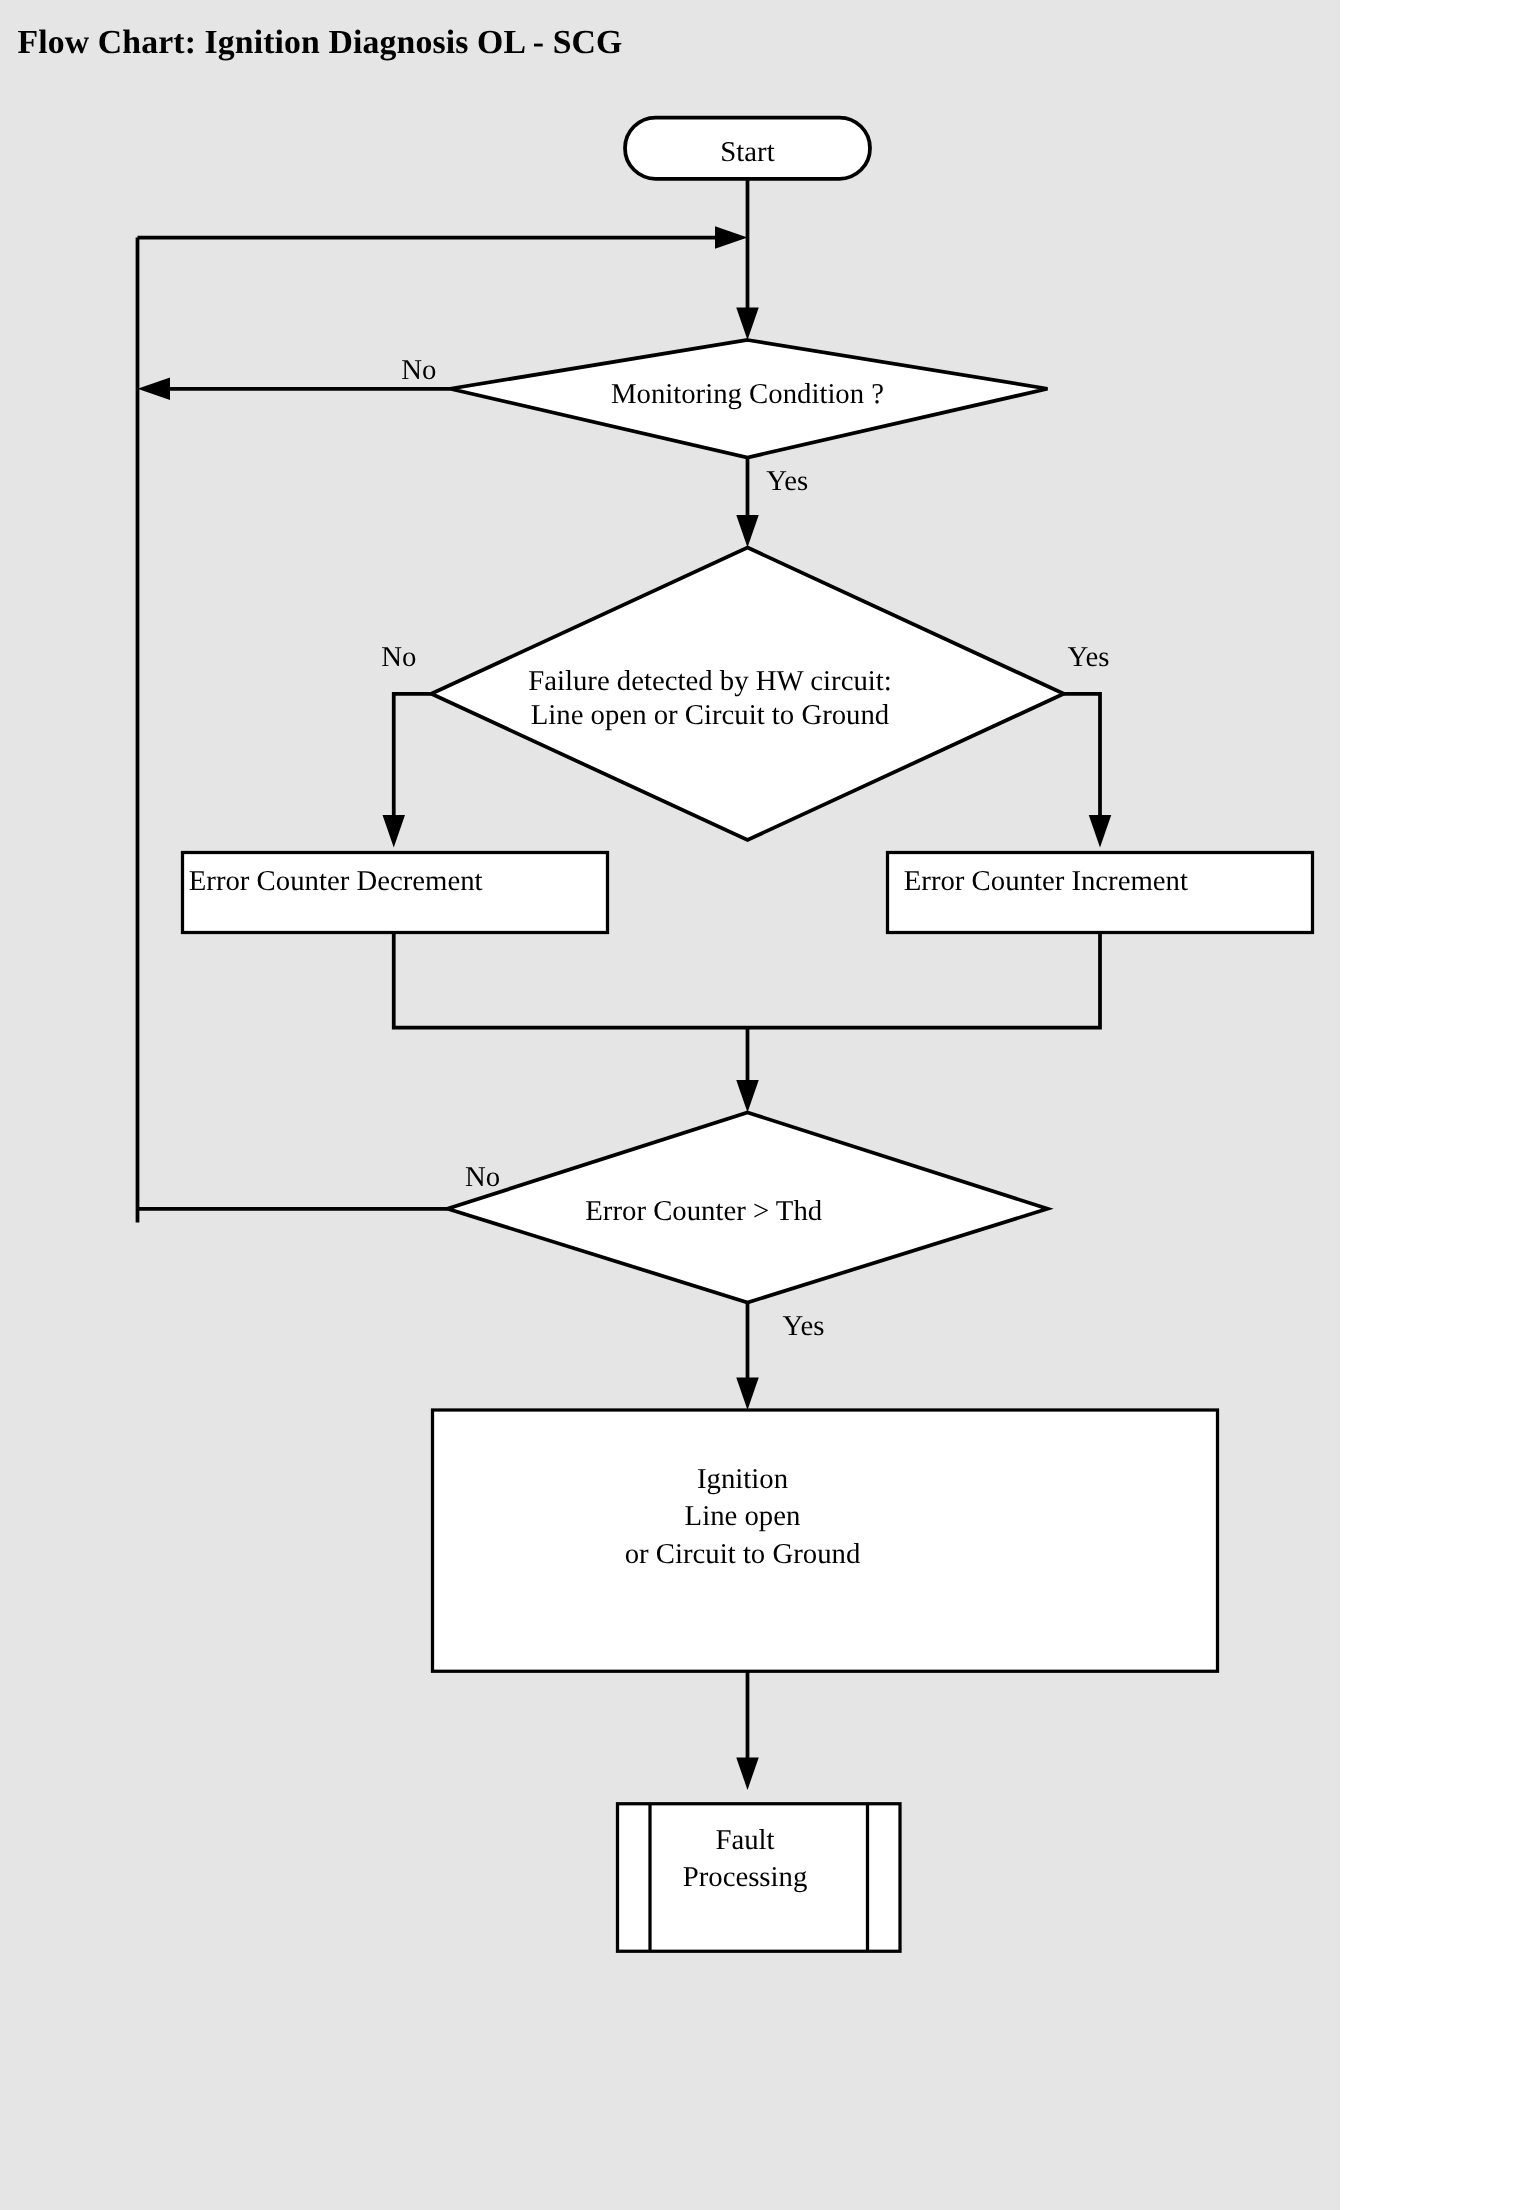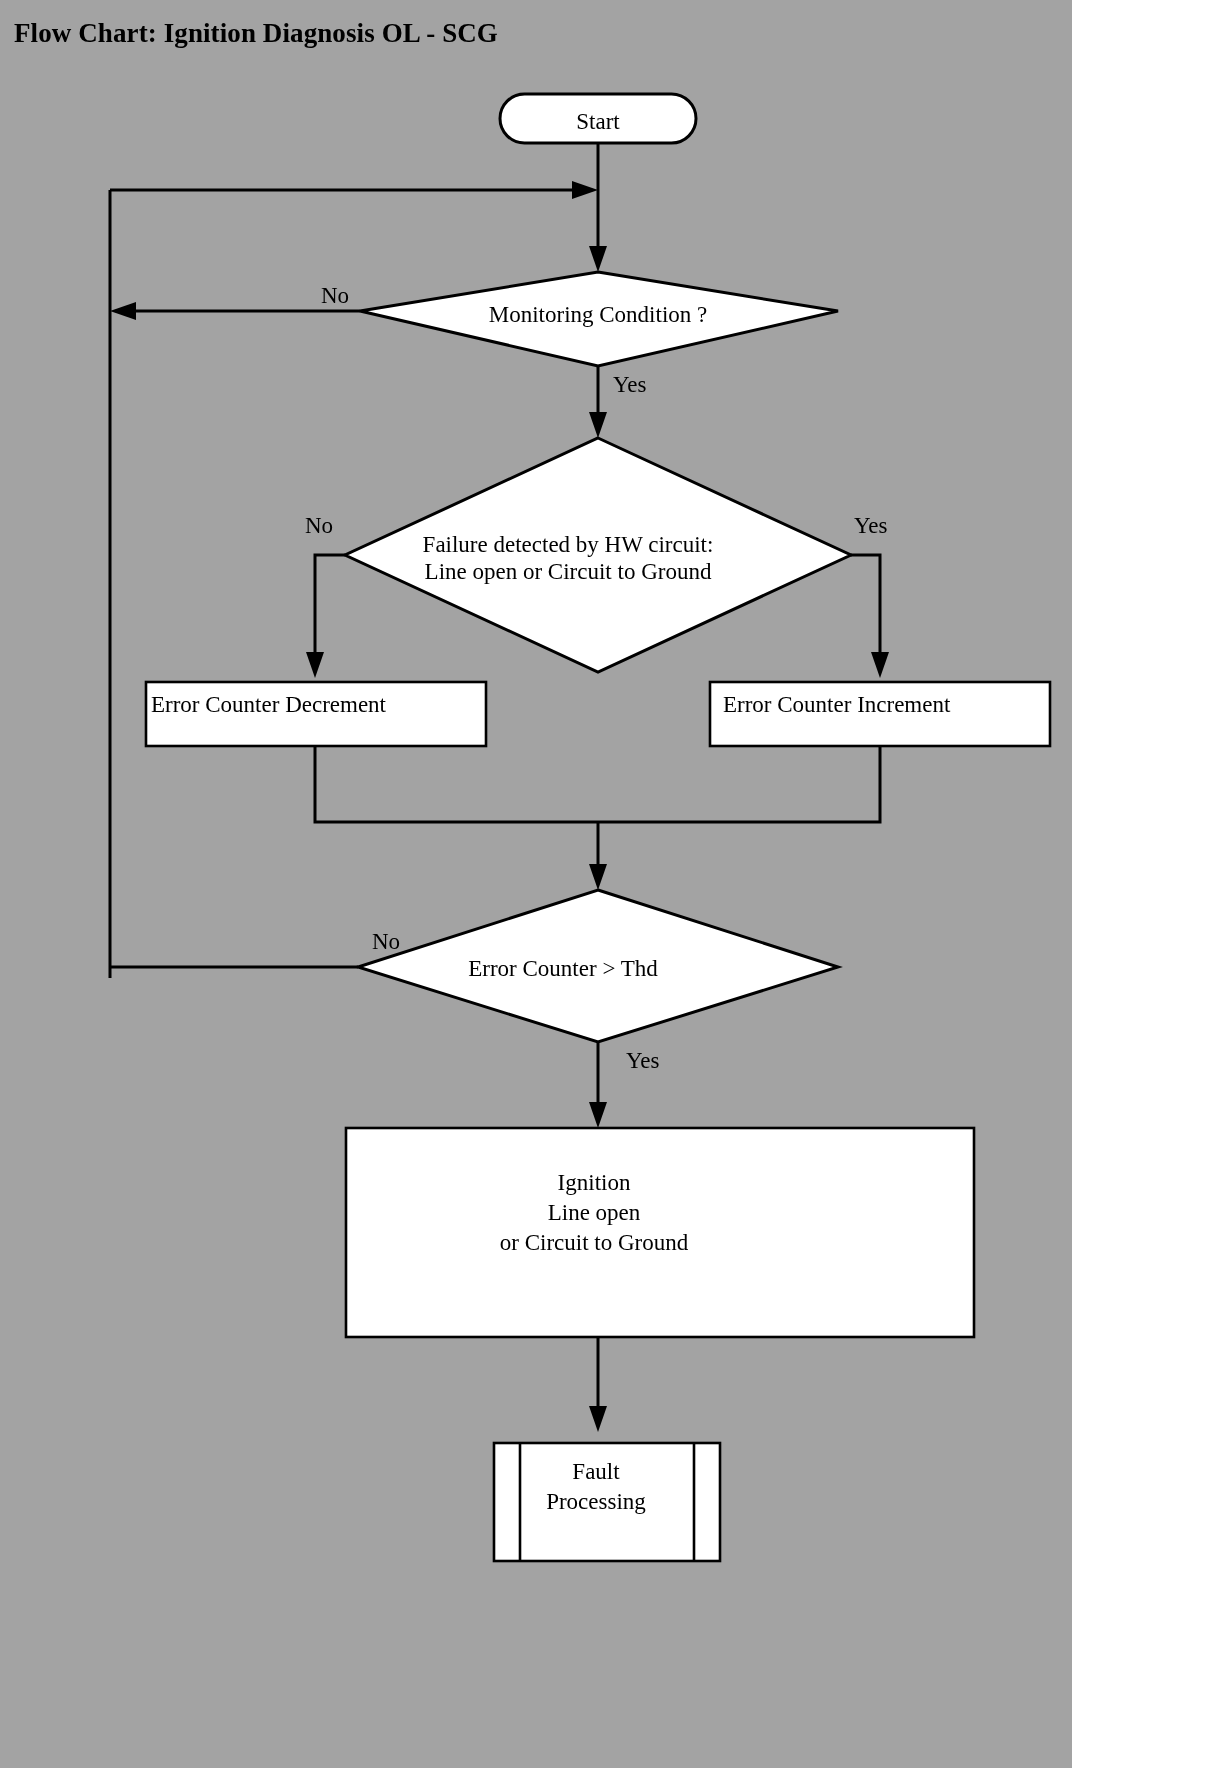--- a/index.html
+++ b/index.html
@@ -9,21 +9,21 @@
     background: #ffffff;
   }
   body {
     font-family: "Liberation Serif", "DejaVu Serif", serif;
     color: #000000;
   }
   #page {
     position: relative;
     width: 1072px;
     height: 1768px;
-    background: #a3a3a3;
+    background: #e5e5e5;
     overflow: hidden;
   }
   #chart-title {
     position: absolute;
     left: 14px;
     top: 18px;
     font-family: "Liberation Serif", "DejaVu Serif", serif;
     font-weight: bold;
     font-size: 27px;
     letter-spacing: 0.1px;

